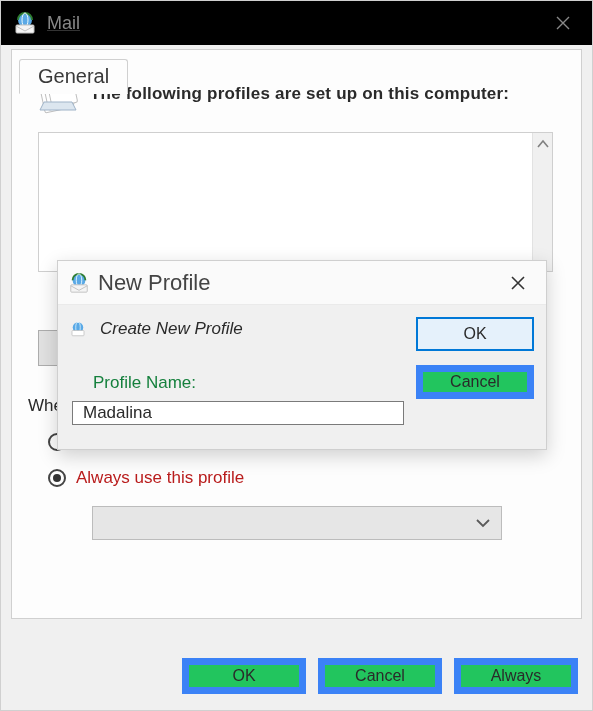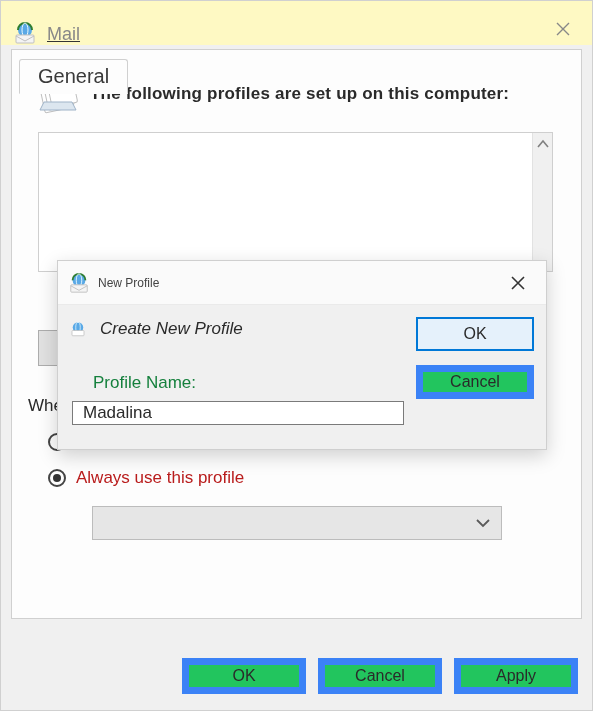--- a/index.html
+++ b/index.html
@@ -18,23 +18,23 @@
   
   .win {
     position: absolute;
     inset: 0;
     background: #f0f0f0;
     border: 1px solid #d0d0d0;
   }
   .titlebar {
     height: 44px;
     display: flex;
-    align-items: flex-end;
+    align-items: center;
     padding: 0 6px 0 12px;
-    background: #fef9c3;
+    background: #000000;
     text-decoration: underline;
   }
   .titlebar .title {
     margin-left: 10px;
     font-size: 18px;
     color: #888;
   }
   .titlebar .tb-icon { display:flex; align-items:center; }
   .titlebar .spacer { flex: 1; }
   .titlebar .close {
@@ -209,21 +209,21 @@
   .dialog .dlg-title {
     height: 44px;
     display: flex;
     align-items: center;
     padding: 0 6px 0 10px;
     background: #fafafa;
     border-bottom: 1px solid #eaeaea;
   }
   .dialog .dlg-title .t {
     margin-left: 8px;
-    font-size: 12px;
+    font-size: 22px;
     color: #444;
   }
   .dialog .dlg-title .spacer { flex: 1; }
   .dialog .dlg-title .close {
     width: 44px; height: 30px;
     display: flex; align-items: center; justify-content: center;
     color: #333;
   }
   .dlg-body {
     position: relative;
@@ -369,21 +369,21 @@
   </div>
 
   <div class="bottom-buttons">
     <div class="btn">
         <span>OK</span>
       </div>
     <div class="btn">
         <span>Cancel</span>
       </div>
     <div class="btn">
-        <span>Apply</span>
+        <span>Always</span>
       </div>
   </div>
 
 </div>
 
 <div class="dialog">
   <div class="dlg-title">
     <span class="small-icon">
       <svg width="22" height="22" viewBox="0 0 24 24">
         <circle cx="12" cy="9" r="7" fill="#5aa9e6"></circle>

